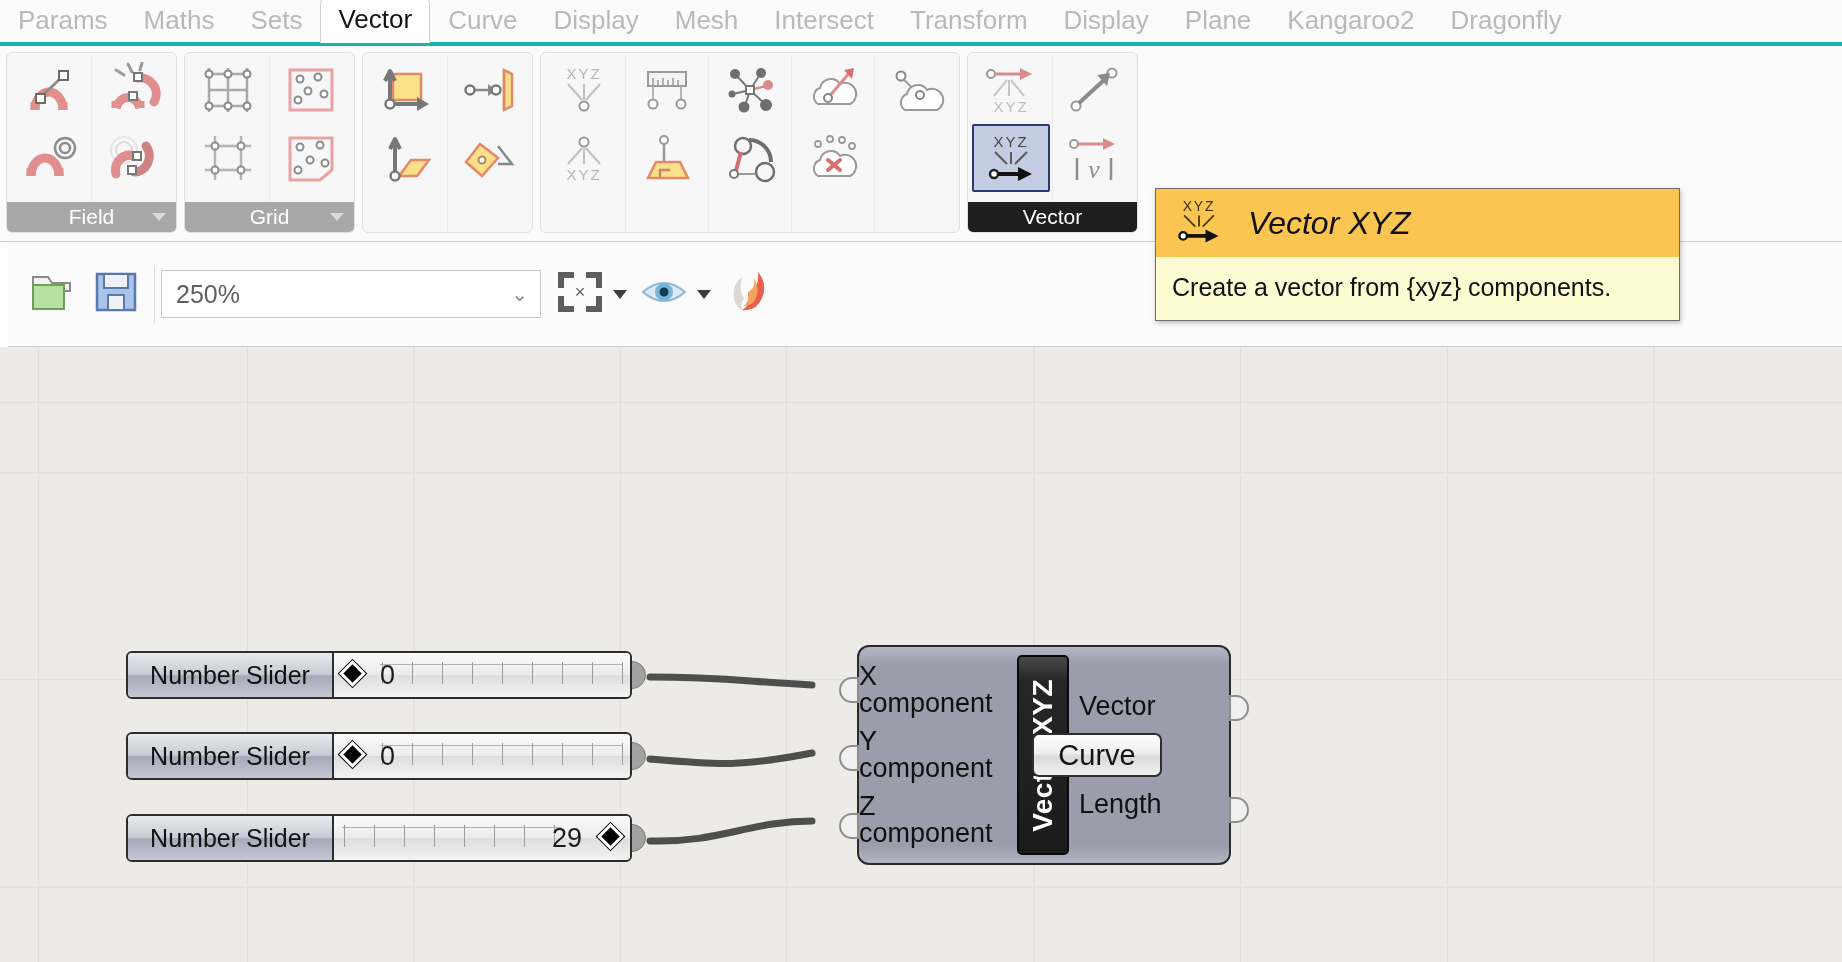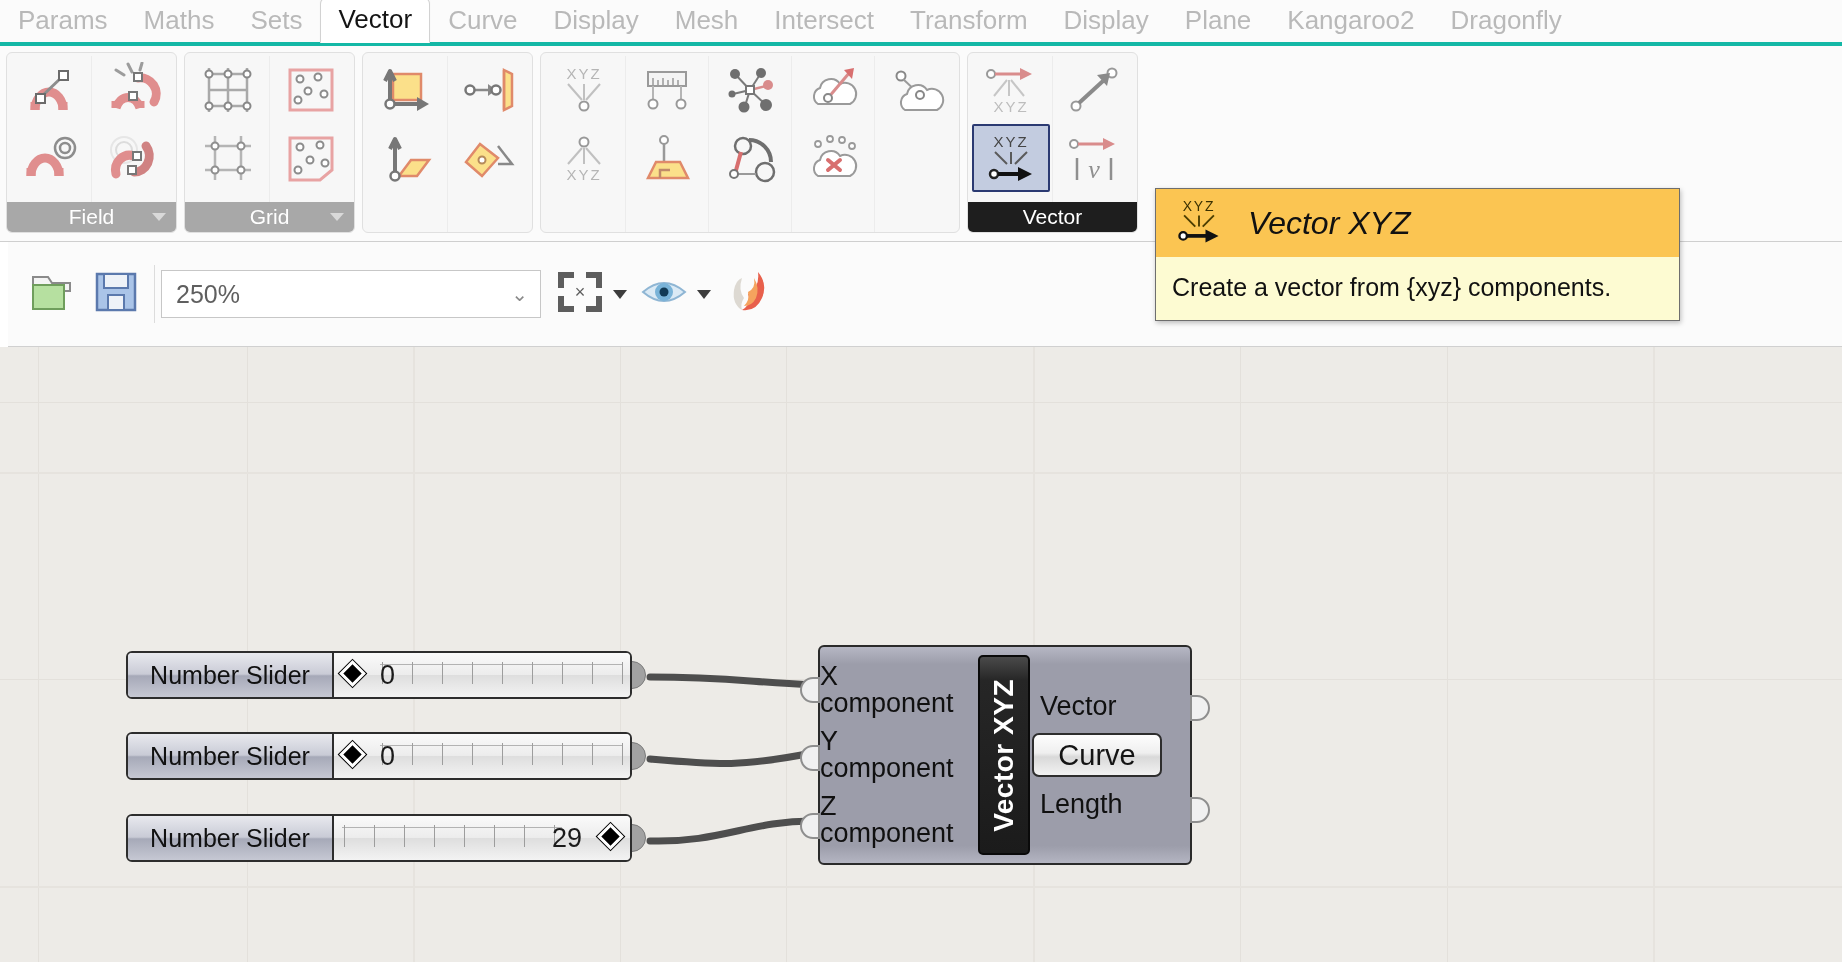--- a/index.html
+++ b/index.html
@@ -170,23 +170,24 @@
   .grip-dia {
     position: absolute; width: 19px; height: 19px; background: #000;
     transform: rotate(45deg); border: 3px solid #fff; top: 11px;
     box-shadow: 0 0 0 1px #000;
   }
   .sval { position: absolute; font-size: 27px; color: #1b1b1b; top: 7px; }
 
   
   .node {
     position: absolute;
-    border: 2px solid #2a2a2a; border-radius: 6px;
+    border: 2px solid #2a2a2a; border-radius: 12px;
     background: linear-gradient(to bottom,#b6b7c4 0%,#9c9daa 8%,#9c9daa 92%,#b4b5c2 100%);
     display: flex;
+    margin-left: 39px;
   }
   .node-col {
     display: flex; flex-direction: column; justify-content: space-around;
     padding: 10px 0;
   }
   .node-in  { width: 158px; align-items: flex-end;   padding-right: 8px; }
   .node-out { width: 112px; align-items: flex-start; padding-left: 10px; }
   .port { font-size: 27px; color: #101010; line-height: 1; }
   .node-title {
     width: 52px; margin: 8px 0;

